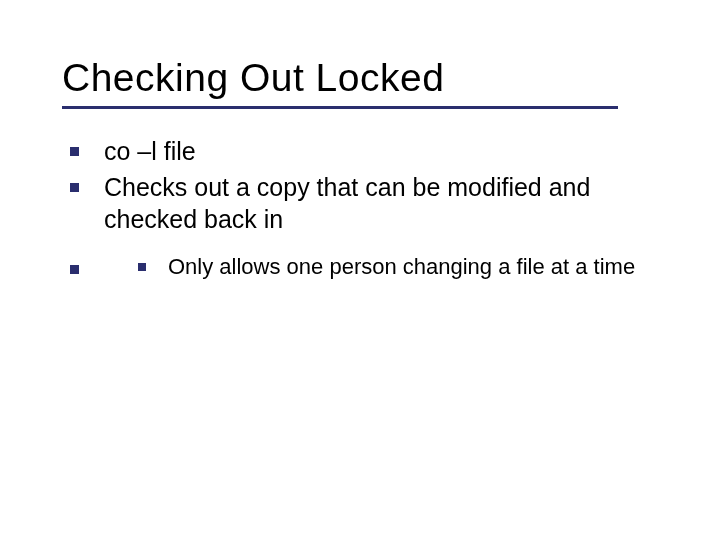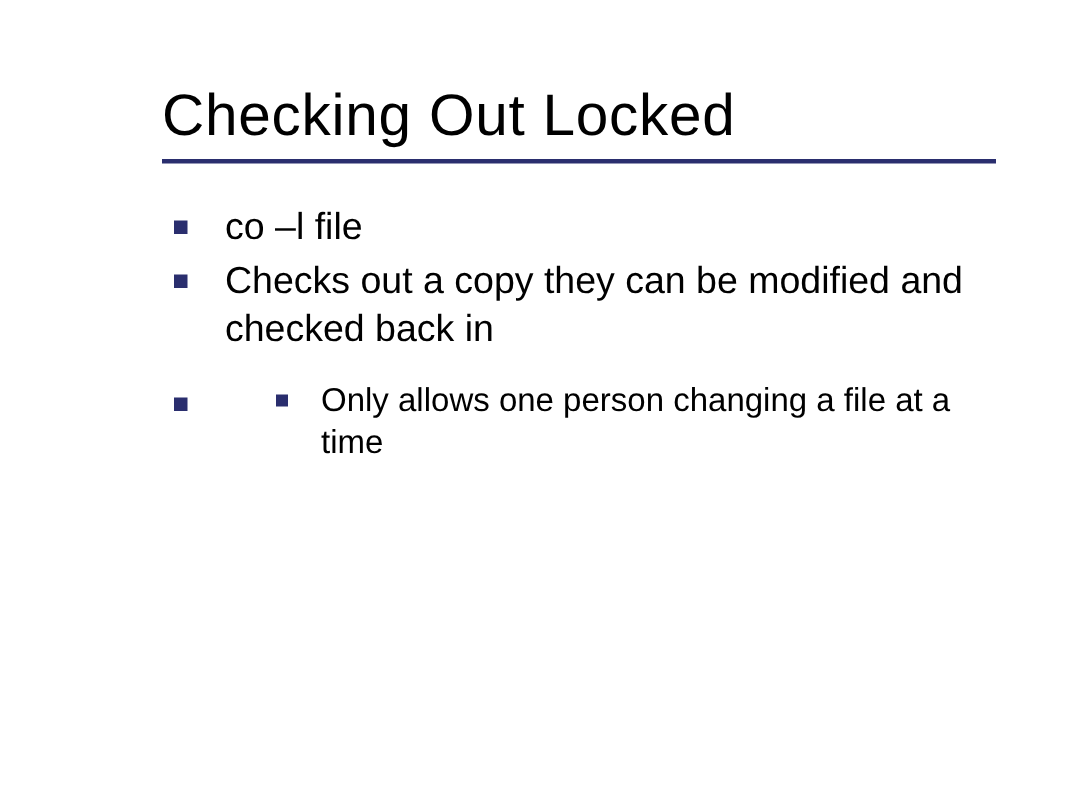--- a/index.html
+++ b/index.html
@@ -8,21 +8,21 @@
     width: 720px;
     height: 540px;
     background: #ffffff;
     font-family: Verdana, Geneva, sans-serif;
     color: #000000;
   }
   .slide {
     box-sizing: border-box;
     width: 720px;
     height: 540px;
-    padding: 56px 50px 40px 108px;
+    padding: 56px 50px 40px 62px;
     position: relative;
   }
   .title {
     font-size: 39px;
     font-weight: 400;
     margin: 0 0 6px 0;
     letter-spacing: 0.5px;
   }
   .title-rule {
     width: 556px;
@@ -77,21 +77,21 @@
   <h1 class="title">Checking Out Locked</h1>
   <div class="title-rule"></div>
 
   <ul class="level1">
     <li>
       <span class="bullet"></span>
       <span>co –l file</span>
     </li>
     <li>
       <span class="bullet"></span>
-      <span>Checks out a copy they can be modified and checked back in</span>
+      <span>Checks out a copy that can be modified and checked back in</span>
     </li>
     <li>
       <span class="bullet"></span>
 
       <ul class="level2">
         <li>
           <span class="bullet"></span>
           <span>Only allows one person changing a file at a time</span>
         </li>
       </ul>

